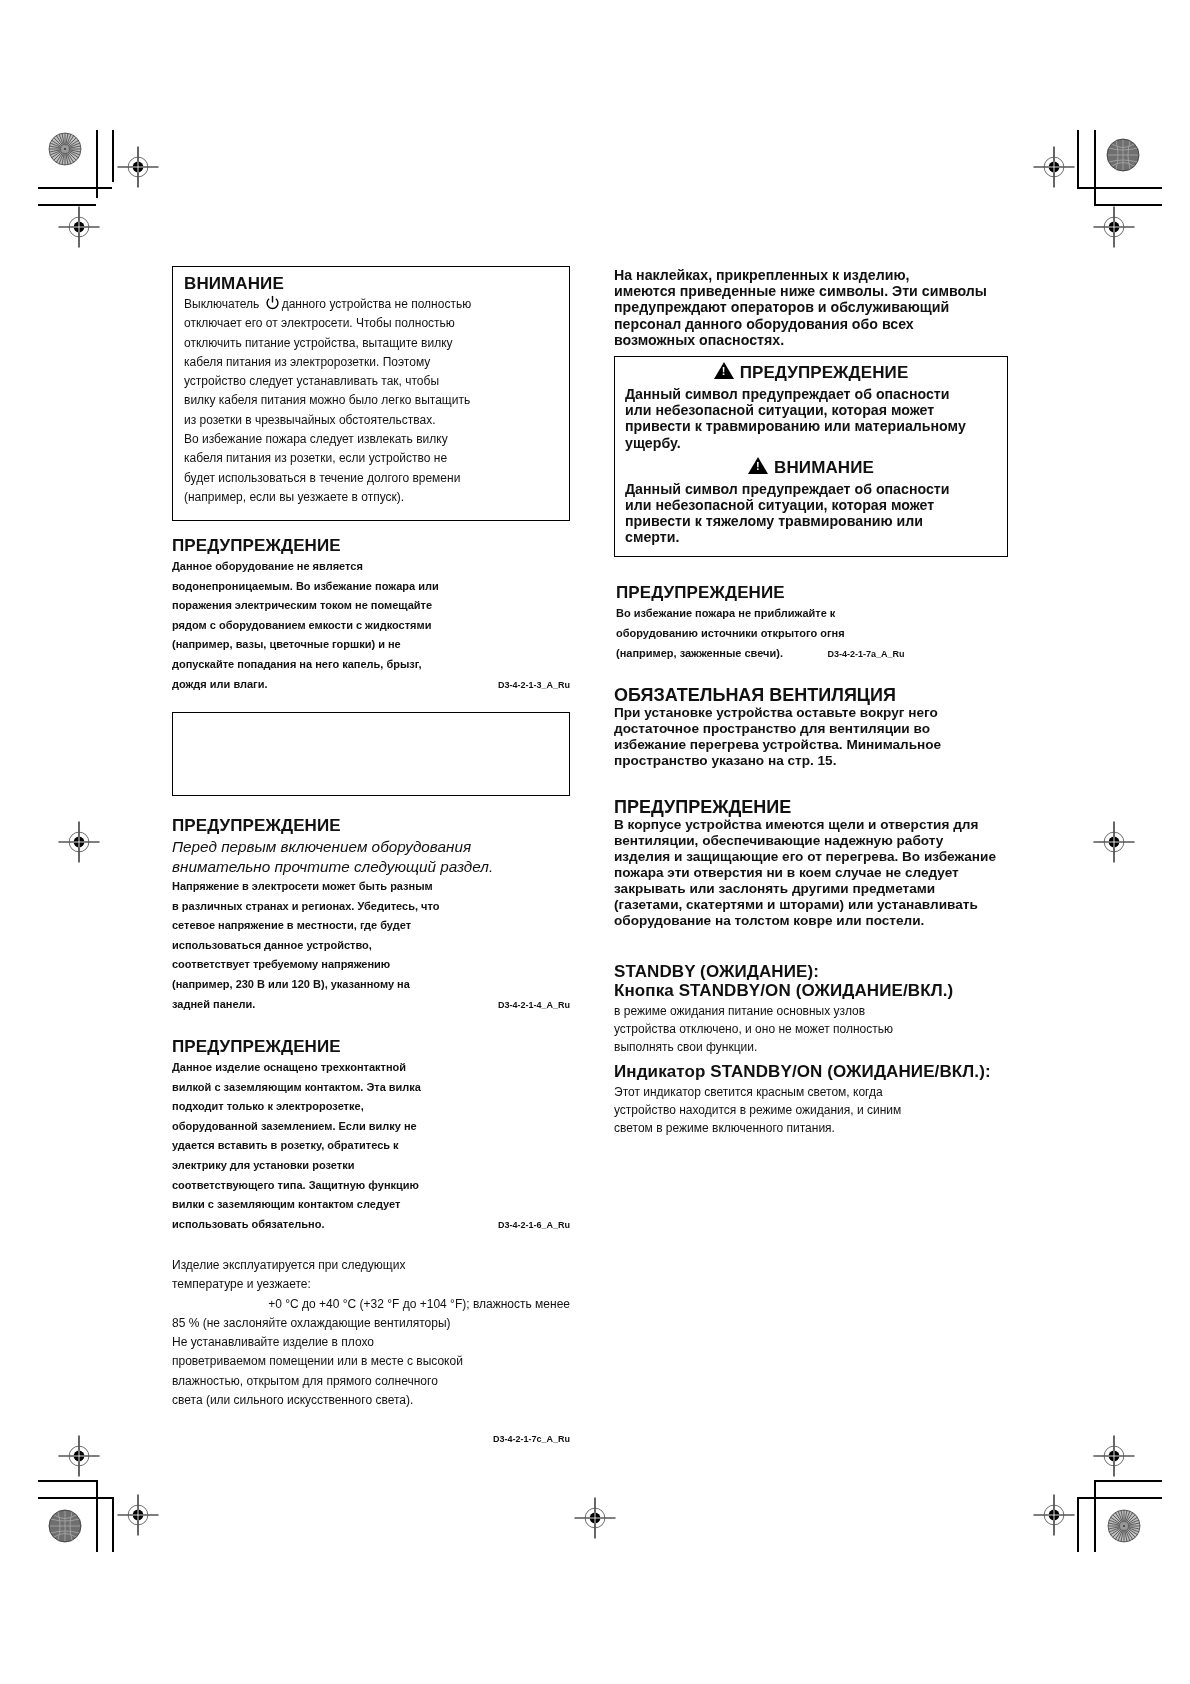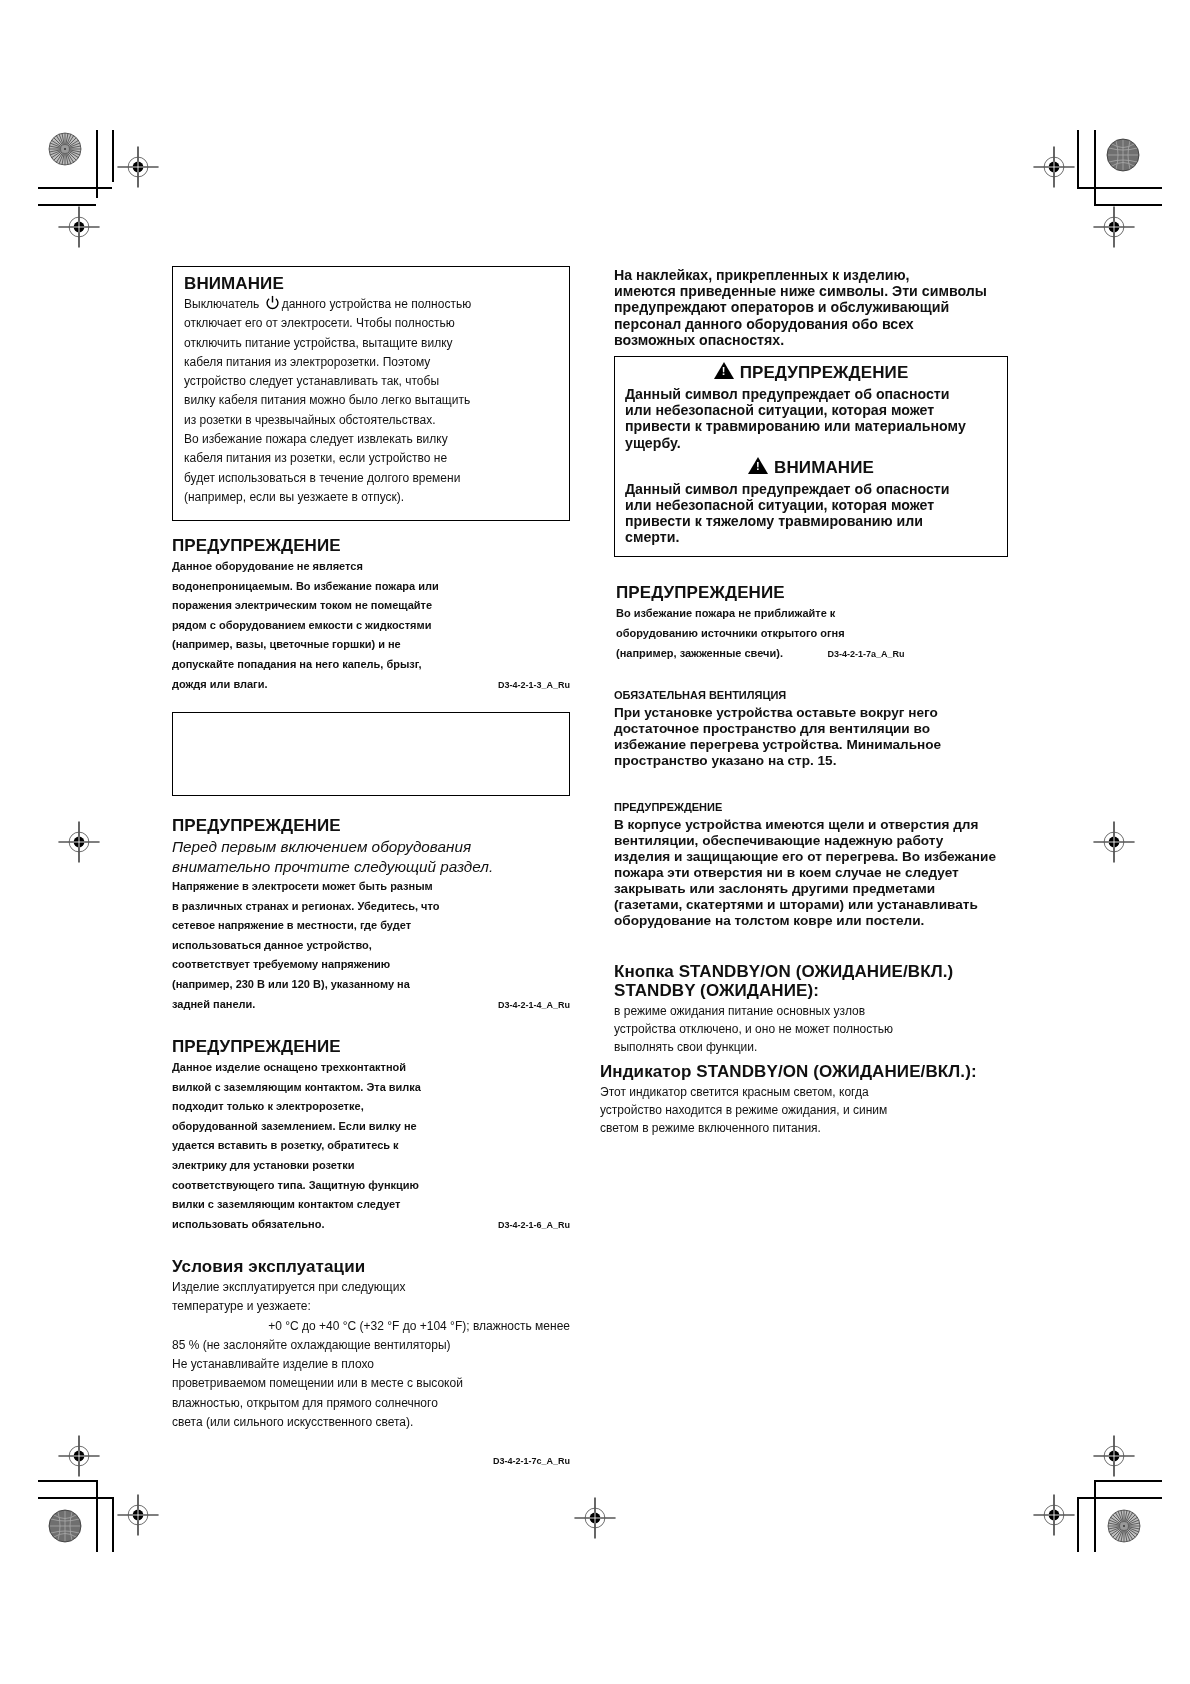--- a/index.html
+++ b/index.html
@@ -5,21 +5,21 @@
     html, body { margin: 0; padding: 0; background: #ffffff; }
     body { width: 1190px; height: 1684px; position: relative; overflow: hidden; color: #111; font-family: "Liberation Sans", sans-serif; }
     .line-h { position: absolute; height: 1.5px; background: #000; }
     .line-v { position: absolute; width: 1.5px; background: #000; }
     .reg { position: absolute; width: 48px; height: 48px; }
     .star { position: absolute; width: 34px; height: 34px; }
 
     .col { position: absolute; }
     .box { position: absolute; border: 1.3px solid #000; box-sizing: border-box; }
     .h-big { font-weight: bold; font-size: 17px; line-height: 22px; letter-spacing: 0.1px; }
-    .h-mid { font-weight: bold; font-size: 11px; line-height: 19px; }
+    .h-mid { font-weight: bold; font-size: 18px; line-height: 19px; }
     .p-reg { font-size: 12px; line-height: 19.3px; }
     .p-bold { font-weight: bold; font-size: 11px; line-height: 19.6px; }
     .p-bold-sm { font-weight: bold; font-size: 13.6px; line-height: 16px; }
     .p-bold-md { font-weight: bold; font-size: 14.2px; line-height: 16.2px; }
     .p-italic { font-style: italic; font-size: 15.3px; line-height: 20px; }
     .code { font-weight: bold; font-size: 9px; font-family: "Liberation Sans", sans-serif; }
     .row { display: flex; justify-content: space-between; align-items: baseline; }
     .centered { text-align: center; }
     .tri { display: inline-block; width: 0; height: 0; border-left: 10px solid transparent; border-right: 10px solid transparent; border-bottom: 17px solid #000; vertical-align: -1px; margin-right: 6px; position: relative; }
     .tri::after { content: "!"; position: absolute; left: -2px; top: 3px; color: #fff; font-size: 11px; font-weight: bold; line-height: 12px; }
@@ -211,21 +211,20 @@
   <div class="p-bold">электрику для установки розетки</div>
   <div class="p-bold">соответствующего типа. Защитную функцию</div>
   <div class="p-bold">вилки с заземляющим контактом следует</div>
   <div class="row">
     <span class="p-bold">использовать обязательно.</span>
     <span class="code">D3-4-2-1-6_A_Ru</span>
   </div>
 </div>
 
 <div class="col" style="left:172px;top:1256px;width:398px;">
-  <div class="h-big">Условия эксплуатации</div>
   <div class="p-reg">Изделие эксплуатируется при следующих</div>
   <div class="p-reg">температуре и уезжаете:</div>
   <div class="p-reg" style="white-space:nowrap;text-align:right;">+0 °C до +40 °C (+32 °F до +104 °F); влажность менее</div>
   <div class="p-reg">85 %  (не заслоняйте охлаждающие вентиляторы)</div>
   <div class="p-reg">Не устанавливайте изделие в плохо</div>
   <div class="p-reg">проветриваемом помещении или в месте с высокой</div>
   <div class="p-reg">влажностью, открытом для прямого солнечного</div>
   <div class="p-reg">света (или сильного искусственного света).</div>
   <div style="text-align:right;margin-top:18px;">
     <span class="code">D3-4-2-1-7c_A_Ru</span>
@@ -284,25 +283,25 @@
   <div class="p-bold-sm">В корпусе устройства имеются щели и отверстия для</div>
   <div class="p-bold-sm">вентиляции, обеспечивающие надежную работу</div>
   <div class="p-bold-sm">изделия и защищающие его от перегрева. Во избежание</div>
   <div class="p-bold-sm">пожара эти отверстия ни в коем случае не следует</div>
   <div class="p-bold-sm">закрывать или заслонять другими предметами</div>
   <div class="p-bold-sm">(газетами, скатертями и шторами) или устанавливать</div>
   <div class="p-bold-sm">оборудование на толстом ковре или постели.</div>
 </div>
 
 <div class="col" style="left:614px;top:962px;width:430px;">
+  <div class="h-big" style="line-height:19px;">STANDBY (ОЖИДАНИЕ):</div>
   <div class="h-big" style="line-height:19px;">Кнопка STANDBY/ON (ОЖИДАНИЕ/ВКЛ.)</div>
-  <div class="h-big" style="line-height:19px;">STANDBY (ОЖИДАНИЕ):</div>
   <div class="p-reg" style="margin-top:2px;line-height:18px;">в режиме ожидания питание основных  узлов</div>
   <div class="p-reg" style="line-height:18px;">устройства отключено, и оно не  может полностью</div>
   <div class="p-reg" style="line-height:18px;">выполнять свои функции.</div>
 </div>
 
-<div class="col" style="left:600px;top:1061px;width:440px;">
+<div class="col" style="left:614px;top:1061px;width:440px;">
   <div class="h-big" style="white-space:nowrap;">Индикатор STANDBY/ON (ОЖИДАНИЕ/ВКЛ.):</div>
   <div class="p-reg" style="line-height:18px;">Этот индикатор светится красным светом, когда</div>
   <div class="p-reg" style="line-height:18px;">устройство находится в режиме ожидания, и синим</div>
   <div class="p-reg" style="line-height:18px;">светом в режиме включенного питания.</div>
 </div>
 
 </body></html>

